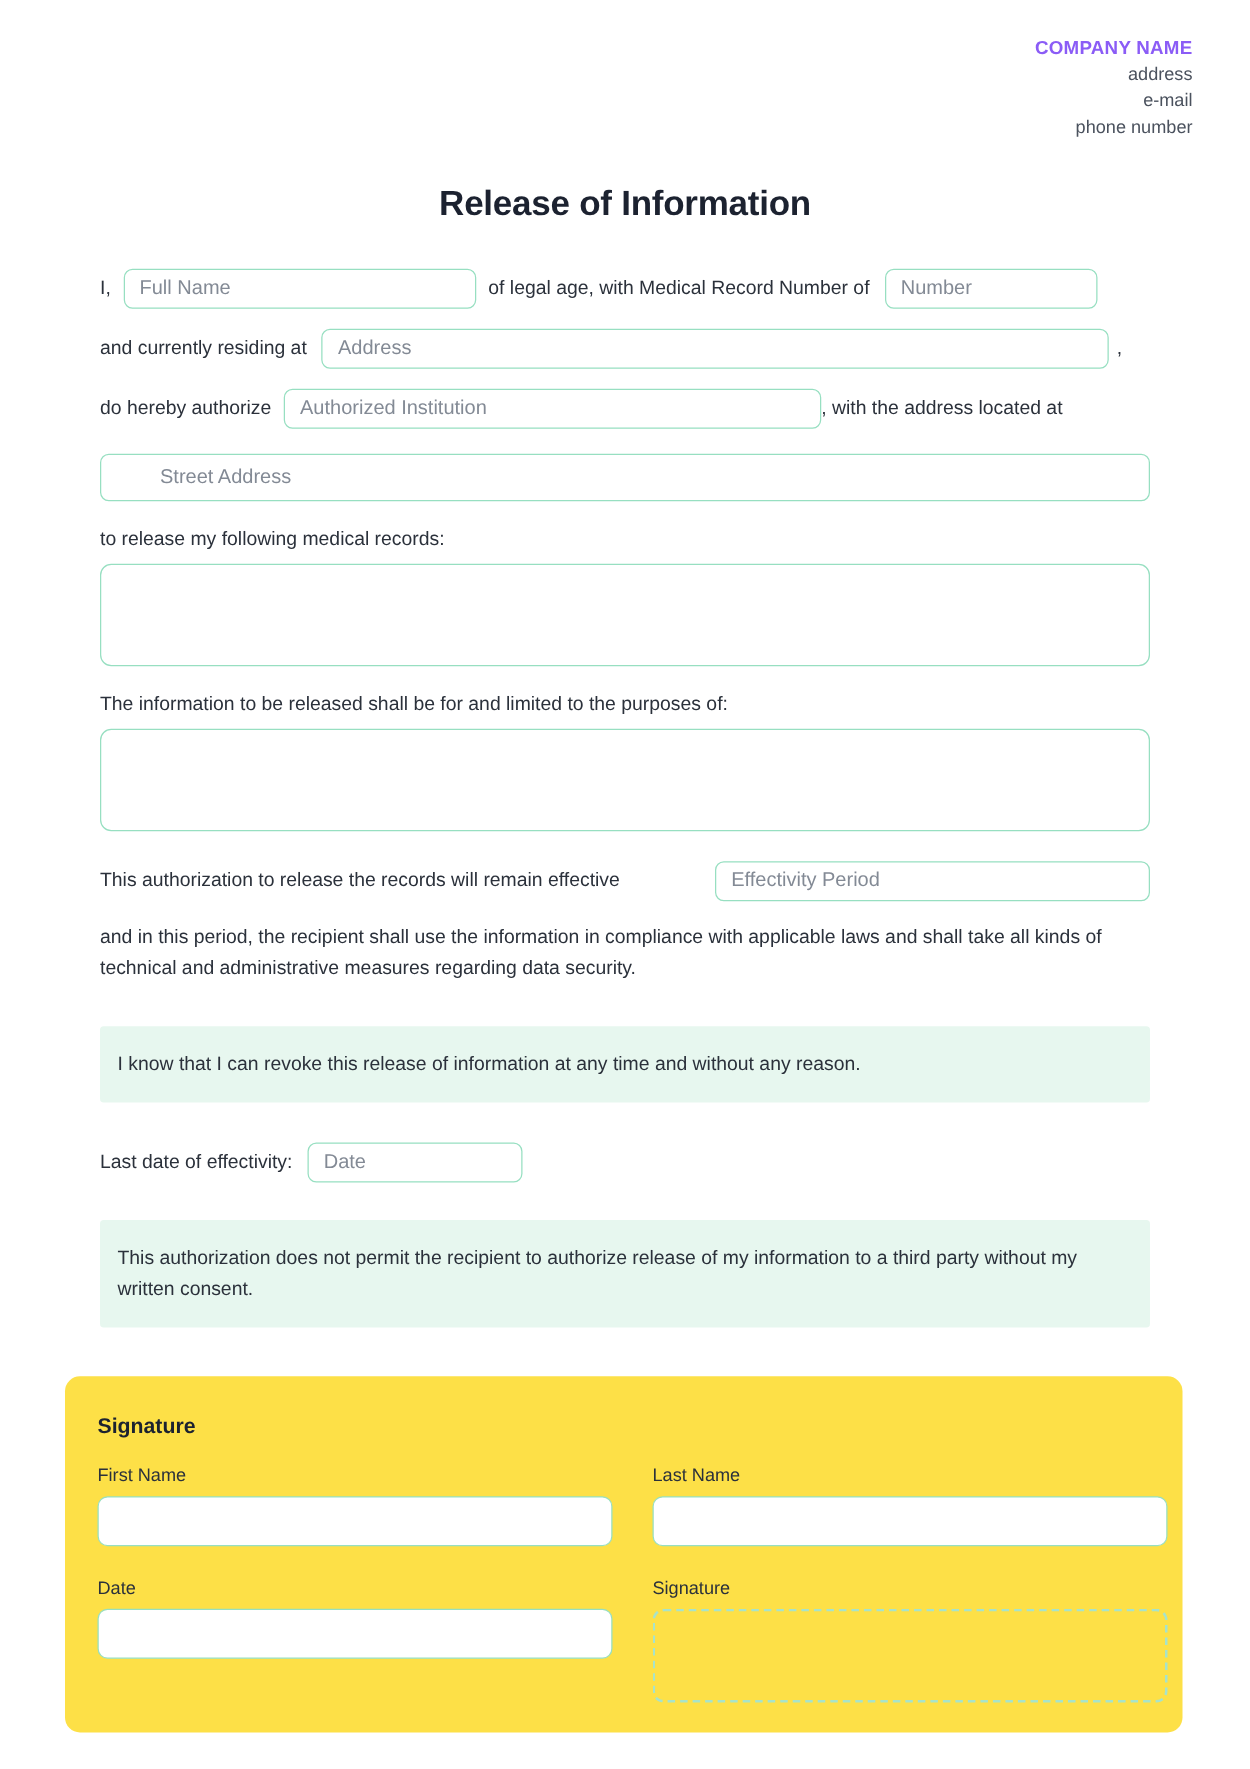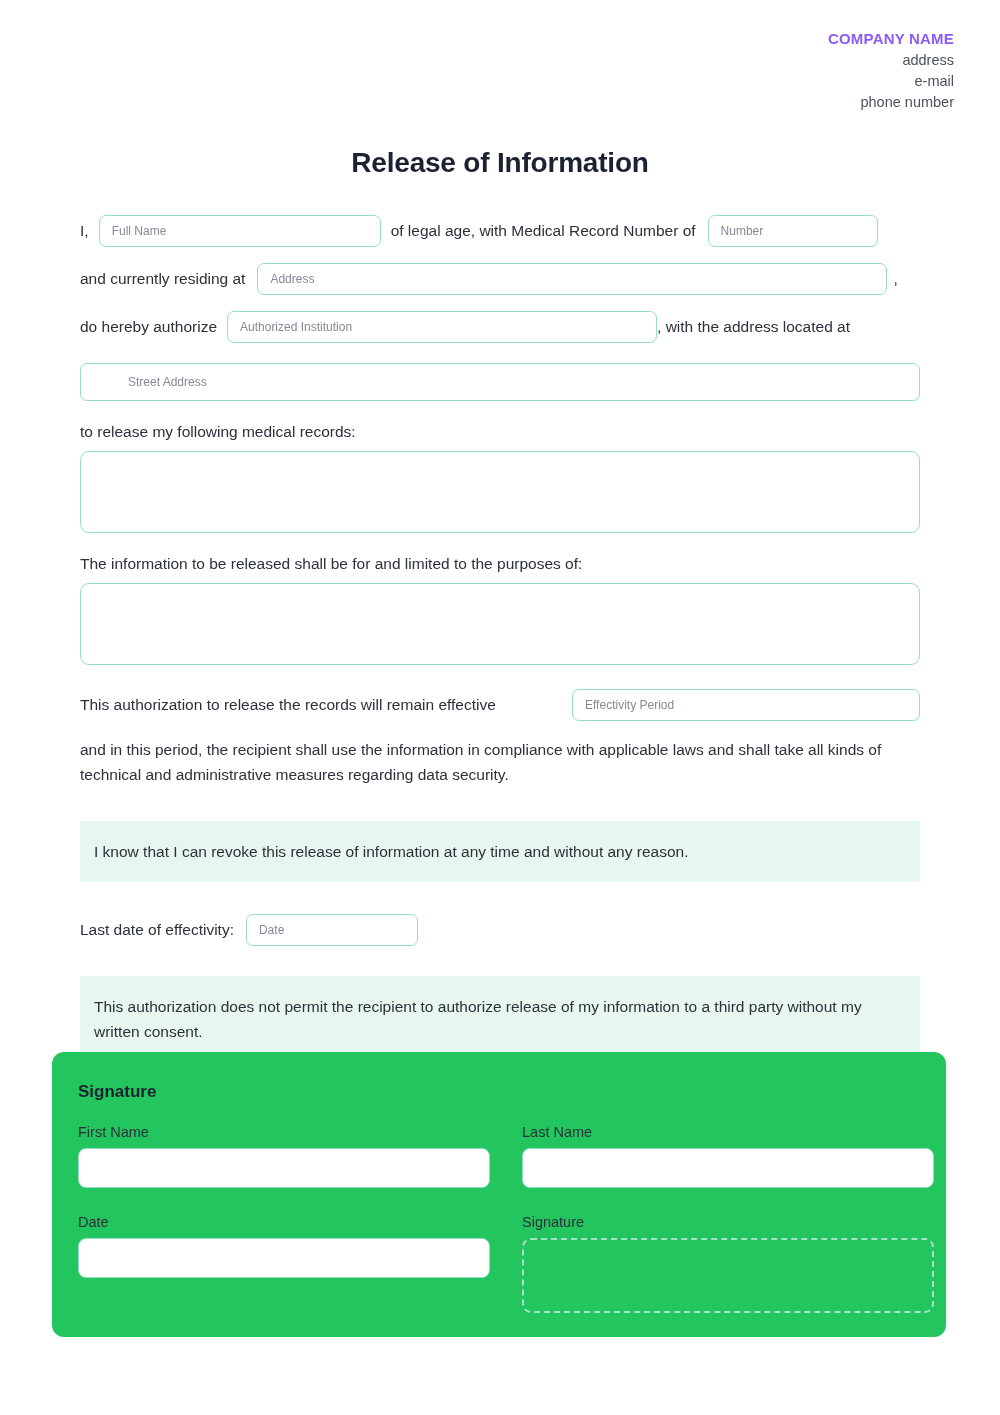--- a/index.html
+++ b/index.html
@@ -59,21 +59,21 @@
     color: #2b313b;
     white-space: nowrap;
     line-height: 1.55;
   }
 
   .field {
     border: 1.6px solid #97dfc1;
     border-radius: 7px;
     background: #ffffff;
     height: 32px;
-    font-size: 12px;
+    font-size: 16px;
     font-family: "Liberation Sans", sans-serif;
     color: #0f172a;
     padding: 0 12px;
     outline: none;
   }
   .field::placeholder { color: #838a95; }
 
   .f-fullname  { width: 282px; margin: 0 10px; }
   .f-number    { width: 170px; margin-left: 12px; }
   .f-address   { width: 630px; margin-left: 12px; }
@@ -125,24 +125,24 @@
   }
   .notice-revoke { margin-top: 34px; }
   .notice-thirdparty { margin-top: 30px; }
 
   .date-row { margin-top: 32px; }
 
   
   .sig-panel {
     position: absolute;
     left: 52px;
-    top: 1052px;
+    top: 1101px;
     width: 894px;
     height: 285px;
-    background: #22c55e;
+    background: #fde047;
     border-radius: 12px;
     padding: 30px 26px 0 26px;
   }
   .sig-title {
     font-size: 17px;
     font-weight: bold;
     color: #1c2230;
     margin-bottom: 22px;
   }
   .sig-grid {

